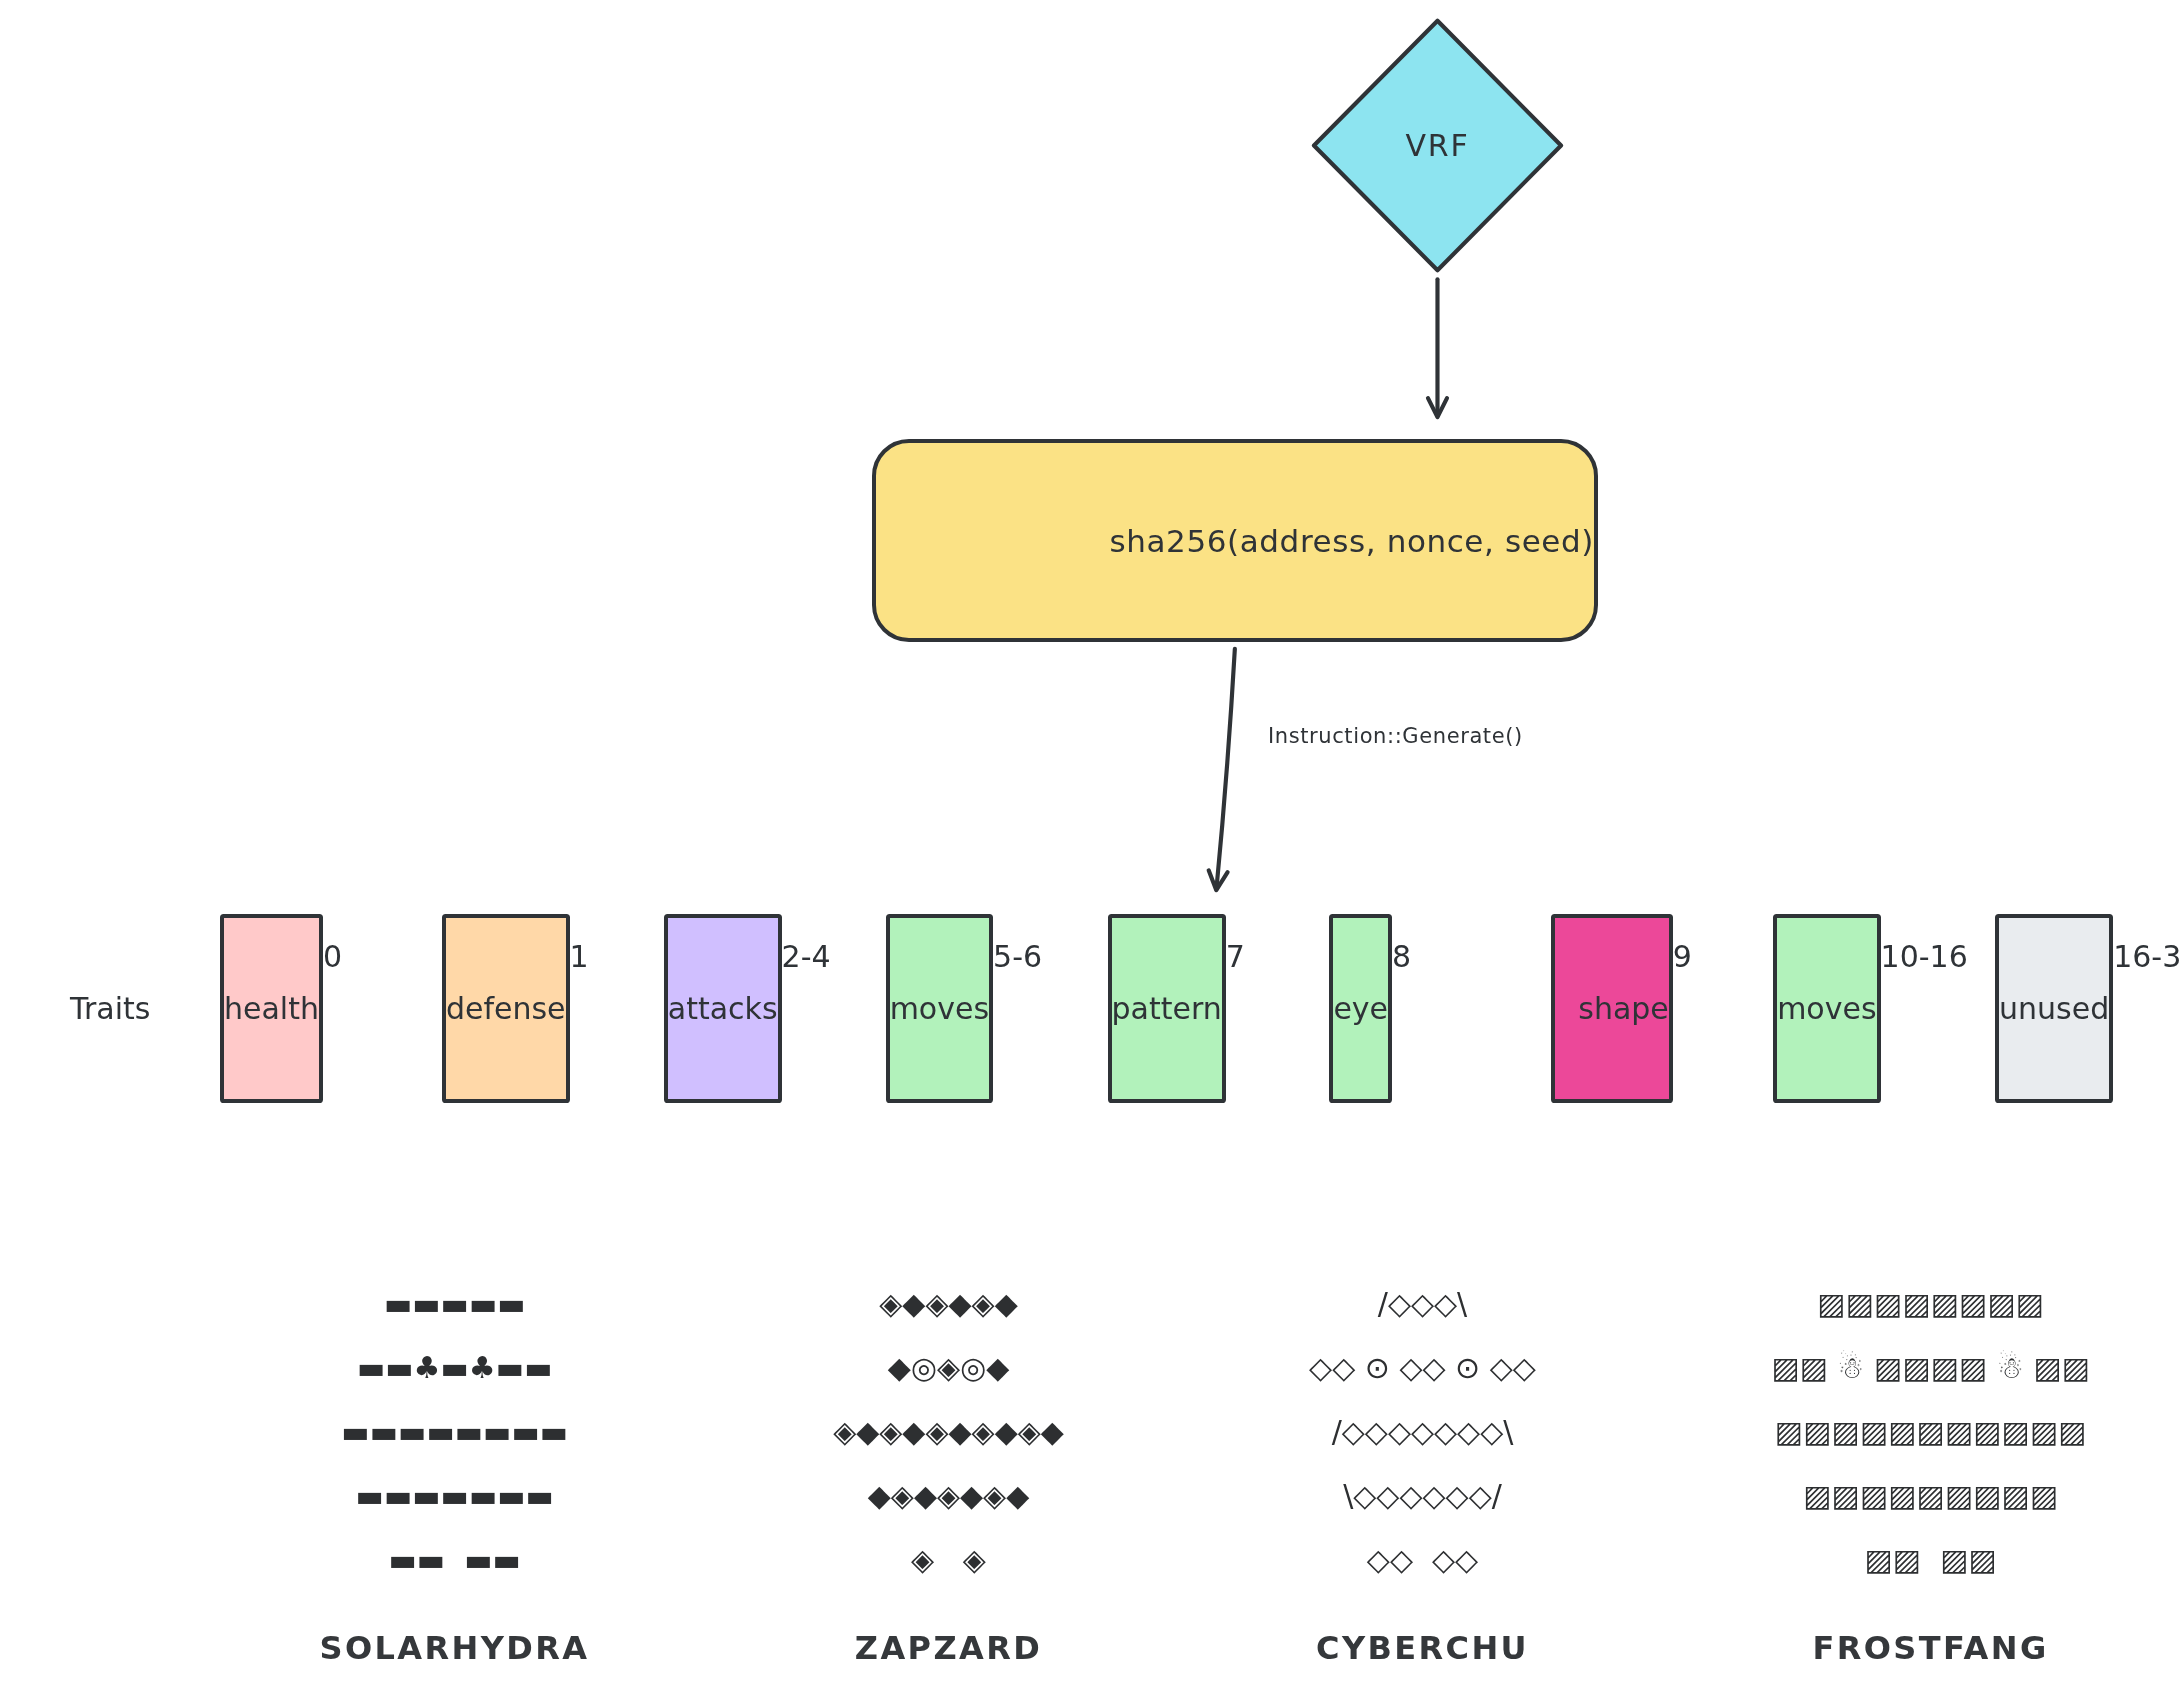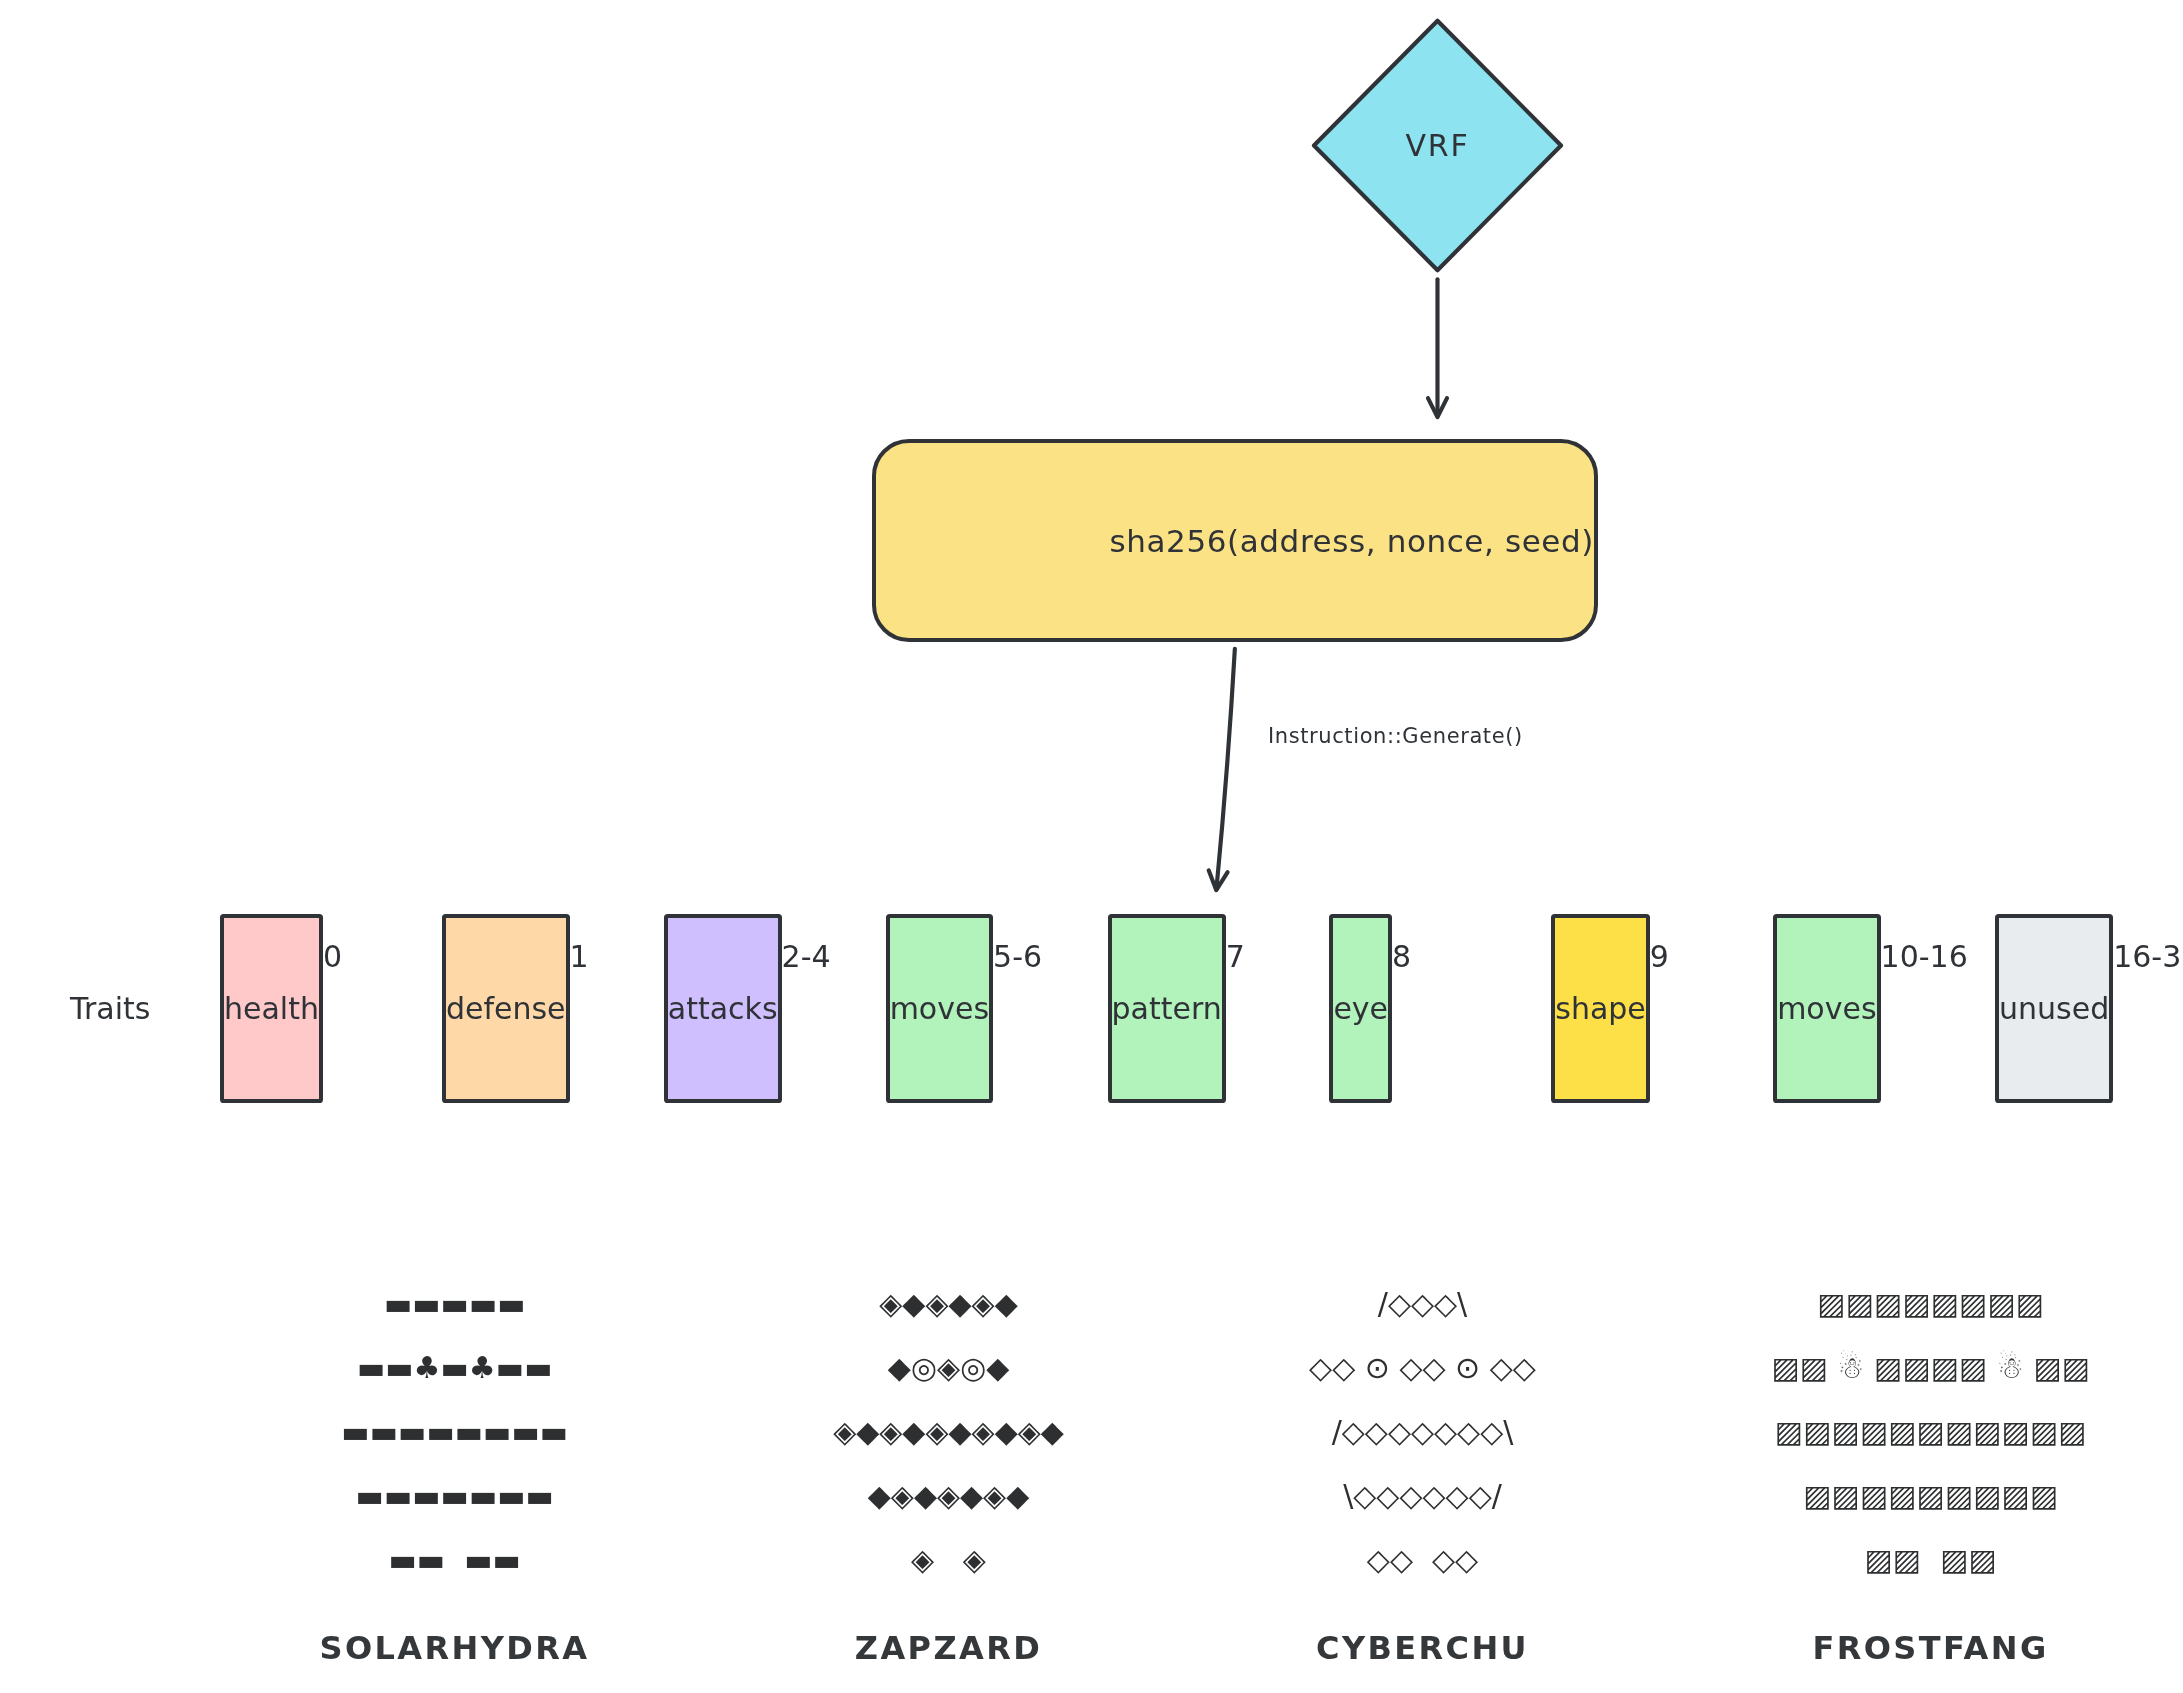--- a/index.html
+++ b/index.html
@@ -181,21 +181,21 @@
       </div>
       <div class="seg-col">
         <div class="seg-box" style="background: rgb(178, 242, 187);">pattern</div>
         <div class="seg-range">7</div>
       </div>
       <div class="seg-col">
         <div class="seg-box" style="background: rgb(178, 242, 187);">eye</div>
         <div class="seg-range">8</div>
       </div>
       <div class="seg-col">
-        <div class="seg-box" style="background: #fde047;">shape</div>
+        <div class="seg-box" style="background: #ec4899; padding-left: 23px;">shape</div>
         <div class="seg-range">9</div>
       </div>
       <div class="seg-col">
         <div class="seg-box" style="background: rgb(178, 242, 187);">moves</div>
         <div class="seg-range">10-16</div>
       </div>
       <div class="seg-col">
         <div class="seg-box" style="background: rgb(233, 236, 239);">unused</div>
         <div class="seg-range">16-31</div>
       </div>

